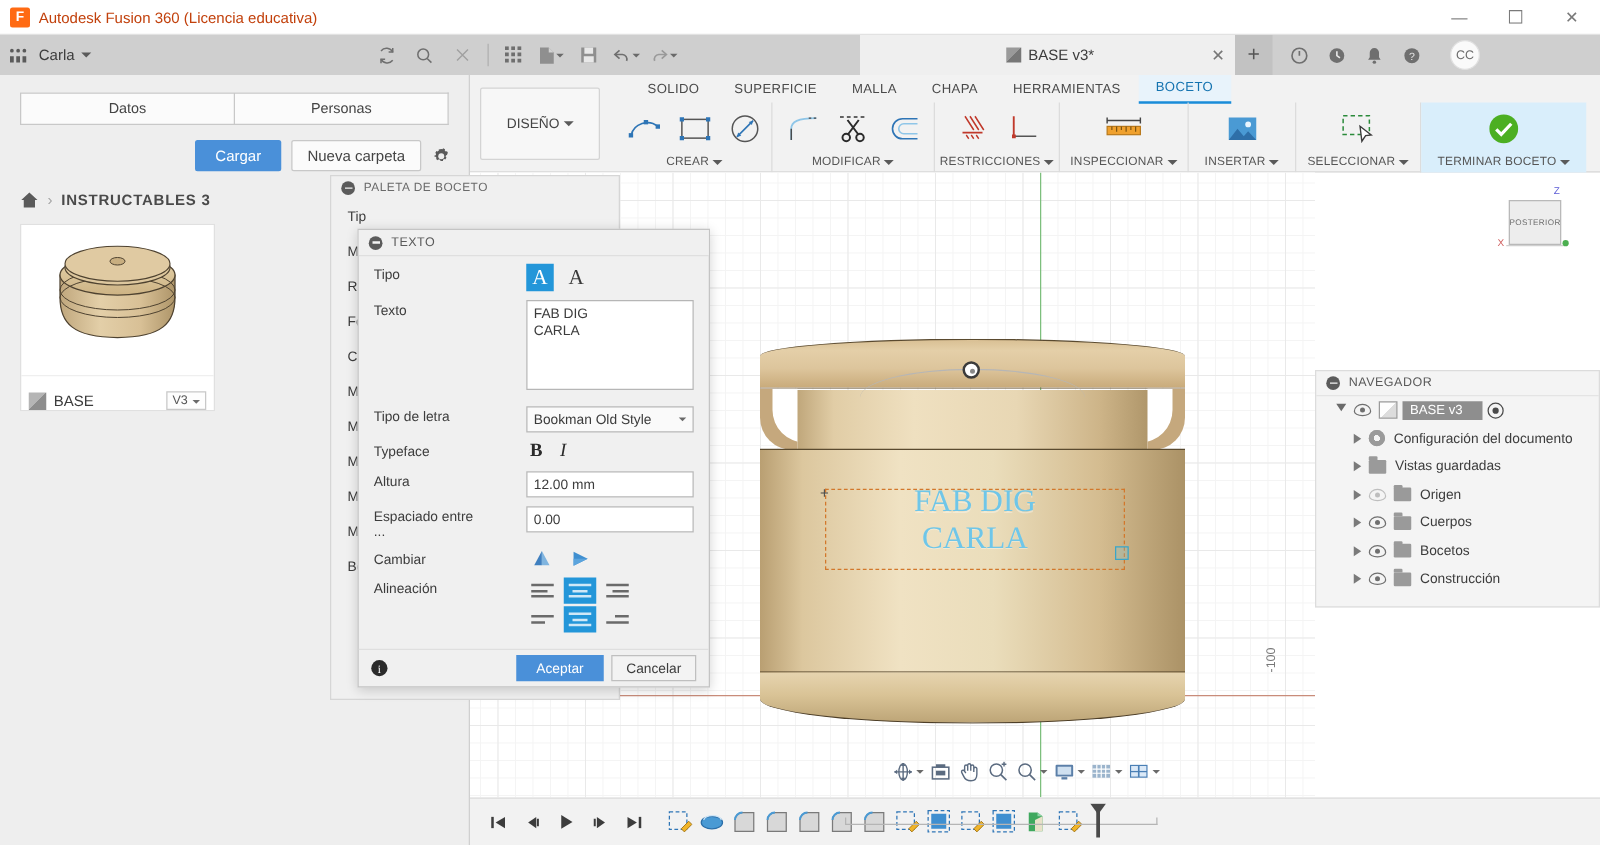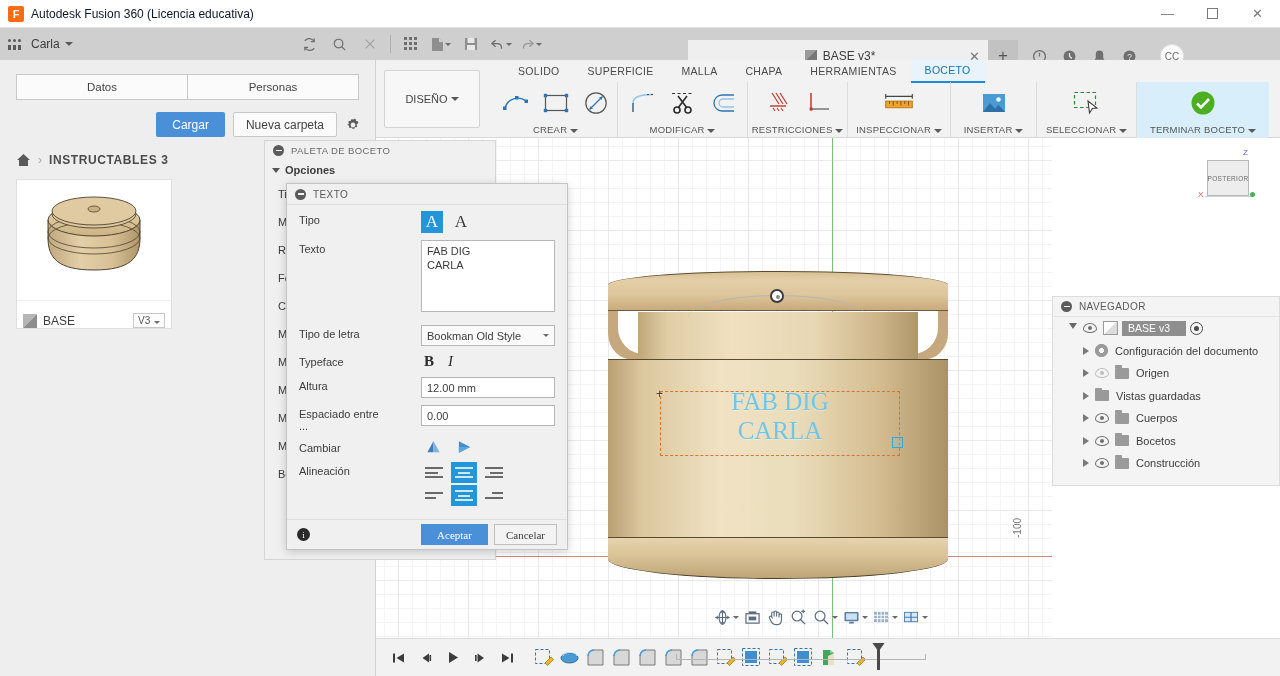--- a/index.html
+++ b/index.html
@@ -15,21 +15,21 @@
   #titlebar {
     position:absolute; left:0; top:0; width:1280px; height:28px;
     background:#ffffff; display:flex; align-items:center;
     border-bottom:1px solid #e2e2e2;
   }
   #app-logo {
     width:16px; height:16px; margin-left:8px; margin-right:7px;
     background:#ff6a13; border-radius:2px; color:#fff;
     font-size:11px; font-weight:bold; line-height:16px; text-align:center;
   }
-  #app-title { font-size:12px; color:#0f172a; }
+  #app-title { font-size:12px; color:#c2410c; }
   .win-btns { margin-left:auto; display:flex; height:28px; }
   .win-btn { width:45px; height:28px; display:flex; align-items:center;
      justify-content:center; color:#7a7a7a; font-size:13px; }
 
   
   #appbar {
     position:absolute; left:0; top:28px; width:1280px; height:32px;
     background:#cfcfcf; display:flex; align-items:center;
   }
   #appbar .left { display:flex; align-items:center; padding-left:8px; }
@@ -37,21 +37,21 @@
   .people-icon i { position:absolute; width:3px; height:3px; background:#5a5a5a; border-radius:50%; }
   .people-icon b { position:absolute; width:3px; height:5px; background:#5a5a5a; bottom:0;}
   #user-name { font-size:12px; color:#3c3c3c; margin-right:5px; }
   .caret { width:0;height:0;border-left:4px solid transparent;border-right:4px solid transparent;
            border-top:4px solid #5a5a5a; display:inline-block; }
   .tb-icon { width:30px; height:32px; display:flex; align-items:center; justify-content:center;
              color:#6f6f6f; }
   .tb-sep { width:1px; height:18px; background:#b0b0b0; margin:0 5px; }
 
   
-  #doctabs { position:absolute; left:560px; top:40px; height:32px; width:720px;
+  #doctabs { position:absolute; left:560px; top:28px; height:32px; width:720px;
              display:flex; align-items:flex-end; }
   .doc-tab { height:32px; background:#efefef; display:flex; align-items:center;
              padding:0 10px 0 14px; min-width:300px; justify-content:center;
              position:relative; font-size:12px; color:#3c3c3c; }
   .doc-tab .cube { width:12px;height:12px;margin-right:6px;
         background:linear-gradient(135deg,#9a9a9a 0 50%,#777 50% 100%); }
   .doc-tab .x { position:absolute; right:8px; color:#777; font-size:13px; }
   .tab-plus { width:30px;height:32px;display:flex;align-items:center;justify-content:center;
               background:#c2c2c2; color:#555; font-size:17px;}
   .rt-icons { display:flex; align-items:center; margin-left:6px; }
@@ -253,21 +253,21 @@
   .abtn { width:26px;height:21px;display:flex;flex-direction:column;justify-content:center;
           gap:2.5px; padding:0 4px; background:transparent;}
   .abtn.on { background:#2396d9; }
   .abtn s { height:2px; background:#6a6a6a; display:block; text-decoration:none;}
   .abtn.on s { background:#cfe8f7; }
   #texto-foot { position:absolute; left:0; bottom:0; width:100%; height:30px;
      border-top:1px solid #dfdfdf; display:flex; align-items:center; padding:0 10px; }
   .info-dot { width:13px;height:13px;border-radius:50%;background:#2b2b2b;color:#fff;
       font-size:9px; display:flex;align-items:center;justify-content:center;
       font-family:"Liberation Serif",serif;}
-  #texto-foot .btns { margin-left:auto; display:flex; gap:6px;font-family:Liberation Serif, serif; }
+  #texto-foot .btns { margin-left:auto; display:flex; gap:6px; }
   .dlg-ok { background:#4a90d9; color:#fff; border:none; height:21px; padding:0 16px;
             font-size:11px; font-family:inherit;}
   .dlg-cancel { background:#f3f3f3; color:#3c3c3c; border:1px solid #bfbfbf; height:21px;
             padding:0 11px; font-size:11px; font-family:inherit;}
 
   
   #timeline { position:absolute; left:376px; top:638px; width:904px; height:38px;
               background:#f2f2f2; border-top:1px solid #dcdcdc;
               display:flex; align-items:center; padding-left:12px; gap:5px;}
   .tl-nav { width:22px;height:22px;display:flex;align-items:center;justify-content:center;
@@ -760,28 +760,28 @@
     <span class="root-chip">BASE v3</span>
     <span class="radio-o"></span>
   </div>
   <div class="nav-row child">
     <span class="tri closed"></span>
     <span class="gear"></span>
     <span>Configuración del documento</span>
   </div>
   <div class="nav-row child">
     <span class="tri closed"></span>
+    <span class="folder"></span>
+    <span>Vistas guardadas</span>
+  </div>
+  <div class="nav-row child">
+    <span class="tri closed"></span>
     <span class="eye off"></span>
     <span class="folder"></span>
     <span>Origen</span>
-  </div>
-  <div class="nav-row child">
-    <span class="tri closed"></span>
-    <span class="folder"></span>
-    <span>Vistas guardadas</span>
   </div>
   <div class="nav-row child">
     <span class="tri closed"></span>
     <span class="eye"></span>
     <span class="folder"></span>
     <span>Cuerpos</span>
   </div>
   <div class="nav-row child">
     <span class="tri closed"></span>
     <span class="eye"></span>
@@ -793,24 +793,20 @@
     <span class="eye"></span>
     <span class="folder"></span>
     <span>Construcción</span>
   </div>
 </div>
 
 <div id="palette">
   <div id="pal-head">
     <span class="collapse-dot"></span>
     <span>PALETA DE BOCETO</span>
-  </div>
-  <div id="pal-sec">
-    <span class="tw"></span>
-    <span>Opciones</span>
   </div>
   <div class="pal-row">Tip</div>
   <div class="pal-row">Mi</div>
   <div class="pal-row">Re</div>
   <div class="pal-row">Fo</div>
   <div class="pal-row">Co</div>
   <div class="pal-row">Mo</div>
   <div class="pal-row">Mo</div>
   <div class="pal-row">Mo</div>
   <div class="pal-row">Mo</div>

